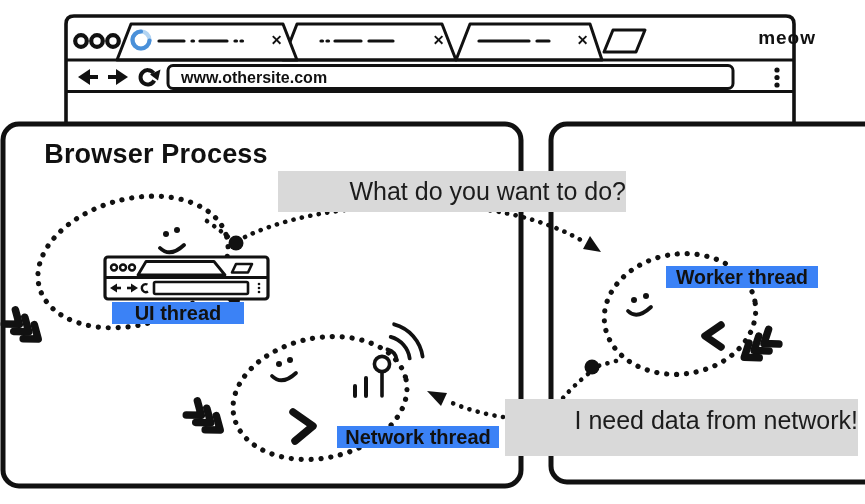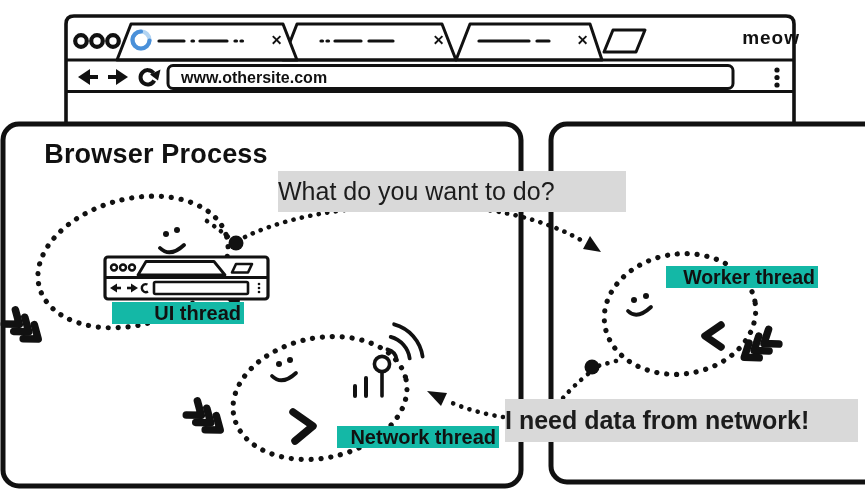--- a/index.html
+++ b/index.html
@@ -3,22 +3,22 @@
 <meta charset="utf-8">
 <style>
   html,body{margin:0;padding:0;background:#fff;}
   #stage{
     position:relative;width:865px;height:504px;background:#fff;overflow:hidden;
     font-family:"Liberation Sans",sans-serif;color:#111;
   }
   #art{position:absolute;left:0;top:0;z-index:1;}
   .ov{position:absolute;z-index:2;}
   .proc-title{font-size:27px;font-weight:700;text-align:center;letter-spacing:.2px;}
-  .thread-label{font-size:20px;font-weight:700;text-align:right;background:#14b8a6;padding:0 3px;line-height:22px;}
-  .bubble{background:#d9d9d9;text-align:left;font-size:25px;font-weight:400;color:#1c1c1c;}
+  .thread-label{font-size:20px;font-weight:700;text-align:center;background:#3b82f6;padding:0 3px;line-height:22px;}
+  .bubble{background:#d9d9d9;text-align:right;font-size:25px;font-weight:400;color:#1c1c1c;}
   .url-text{font-size:16px;font-weight:700;line-height:20px;white-space:nowrap;}
   .meow{font-size:19px;font-weight:700;letter-spacing:1px;text-align:right;}
   .tab-close{font-size:14px;font-weight:800;line-height:15px;width:15px;text-align:center;cursor:default;}
 </style>
 </head>
 <body>
 
 <div id="stage">
 
   <svg id="art" width="865" height="504" viewBox="0 0 865 504">
@@ -177,25 +177,25 @@
       <path d="M588,374 C578,382 570,390 563,398" fill="none" stroke="#111" stroke-width="4.6" stroke-linecap="round" stroke-dasharray="0.1 8.5"></path>
       <path d="M503,417 C483,414 462,408 446,400" fill="none" stroke="#111" stroke-width="4.6" stroke-linecap="round" stroke-dasharray="0.1 8.5"></path>
       <polygon points="427,391 447,393 441,406" fill="#111"></polygon>
     </g>
   </svg>
 
   <span class="ov tab-close" style="left:269px;top:33px;">✕</span>
   <span class="ov tab-close" style="left:431px;top:33px;">✕</span>
   <span class="ov tab-close" style="left:575px;top:33px;">✕</span>
 
-  <div class="ov meow" style="left:736px;top:27px;width:64px;">meow</div>
+  <div class="ov meow" style="left:752px;top:27px;width:64px;">meow</div>
   <div class="ov url-text" style="left:181px;top:68px;">www.othersite.com</div>
 
   <div class="ov proc-title" style="left:36px;top:139px;width:240px;">Browser Process</div>
 
   <div class="ov thread-label" style="left:112px;top:302px;width:126px;">UI thread</div>
   <div class="ov thread-label" style="left:337px;top:426px;width:156px;">Network thread</div>
   <div class="ov thread-label" style="left:666px;top:266px;width:146px;font-size:19.5px;">Worker thread</div>
 
   <div class="ov bubble" style="left:278px;top:171px;width:348px;height:41px;line-height:41px;">What do you want to do?</div>
-  <div class="ov bubble" style="left:505px;top:399px;width:353px;height:43px;line-height:43px;font-weight:bold;">I need data from network!</div>
+  <div class="ov bubble" style="left:505px;top:399px;width:353px;height:57px;line-height:43px;">I need data from network!</div>
 
 </div>
 
 </body></html>

